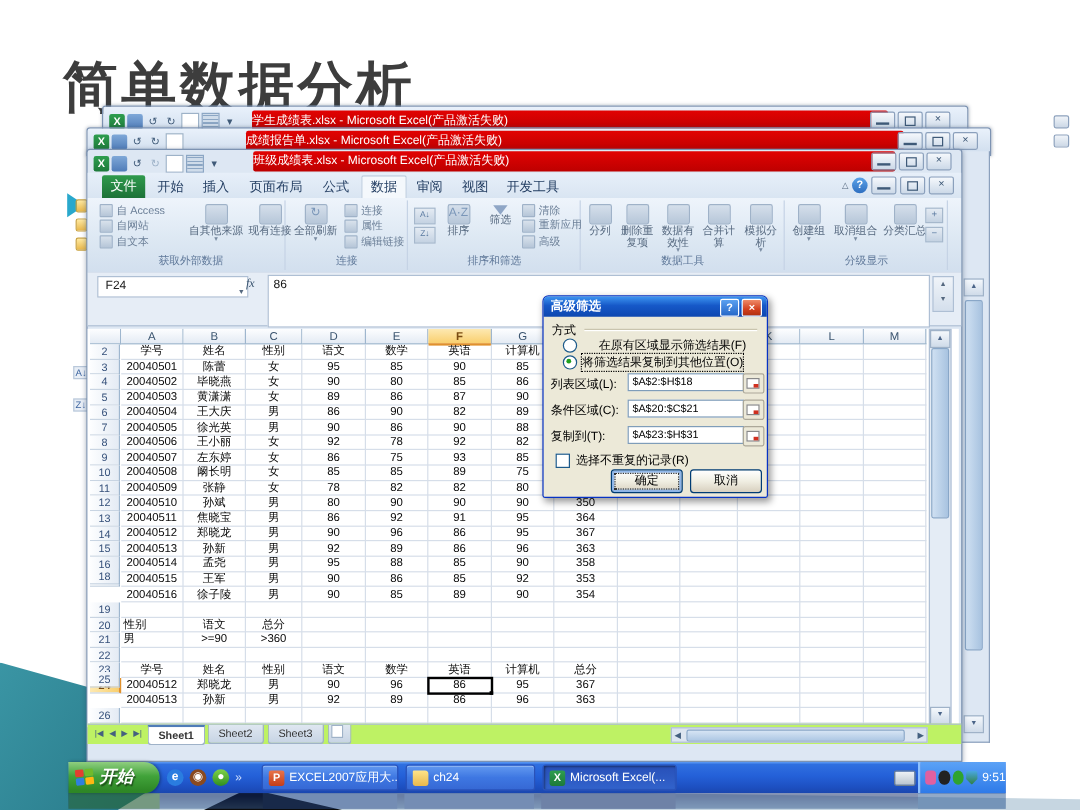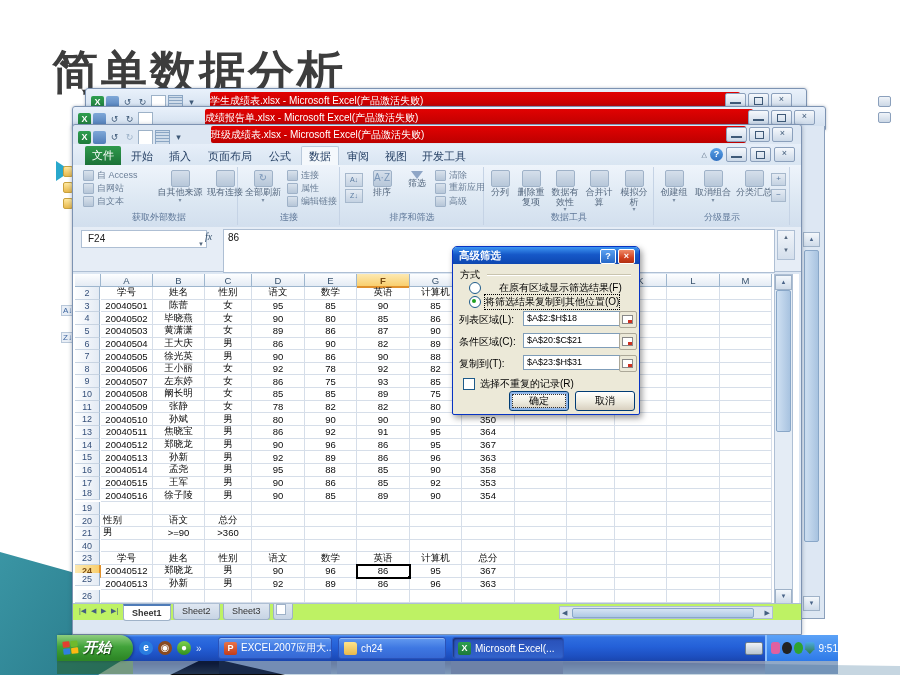--- a/index.html
+++ b/index.html
@@ -519,21 +519,21 @@
         <div class="rhdr" style="left: 2px; top: 202.6px; width: 24px; height: 11.64px; line-height: 12.64px;">17</div>
         <div class="hline" style="left: 28px; top: 214.24px; width: 671px;"></div>
         <div class="cell" style="left: 28px; top: 202.6px; width: 51px; height: 11.64px;">20040515</div>
         <div class="cell" style="left: 80px; top: 202.6px; width: 51px; height: 11.64px;">王军</div>
         <div class="cell" style="left: 132px; top: 202.6px; width: 46px; height: 11.64px;">男</div>
         <div class="cell" style="left: 179px; top: 202.6px; width: 52px; height: 11.64px;">90</div>
         <div class="cell" style="left: 232px; top: 202.6px; width: 51px; height: 11.64px;">86</div>
         <div class="cell" style="left: 284px; top: 202.6px; width: 52px; height: 11.64px;">85</div>
         <div class="cell" style="left: 337px; top: 202.6px; width: 51px; height: 11.64px;">92</div>
         <div class="cell" style="left: 389px; top: 202.6px; width: 52px; height: 11.64px;">353</div>
-        <div class="rhdr" style="left: 2px; top: 213px; width: 24px; height: 11.64px; line-height: 12.64px;">18</div>
+        <div class="rhdr" style="left: 2px; top: 200px; width: 24px; height: 11.64px; line-height: 12.64px;">18</div>
         <div class="hline" style="left: 28px; top: 226.88px; width: 671px;"></div>
         <div class="cell" style="left: 28px; top: 215.24px; width: 51px; height: 11.64px;">20040516</div>
         <div class="cell" style="left: 80px; top: 215.24px; width: 51px; height: 11.64px;">徐子陵</div>
         <div class="cell" style="left: 132px; top: 215.24px; width: 46px; height: 11.64px;">男</div>
         <div class="cell" style="left: 179px; top: 215.24px; width: 52px; height: 11.64px;">90</div>
         <div class="cell" style="left: 232px; top: 215.24px; width: 51px; height: 11.64px;">85</div>
         <div class="cell" style="left: 284px; top: 215.24px; width: 52px; height: 11.64px;">89</div>
         <div class="cell" style="left: 337px; top: 215.24px; width: 51px; height: 11.64px;">90</div>
         <div class="cell" style="left: 389px; top: 215.24px; width: 52px; height: 11.64px;">354</div>
         <div class="rhdr" style="left: 2px; top: 227.88px; width: 24px; height: 11.64px; line-height: 12.64px;">19</div>
@@ -541,21 +541,21 @@
         <div class="rhdr" style="left: 2px; top: 240.52px; width: 24px; height: 11.64px; line-height: 12.64px;">20</div>
         <div class="hline" style="left: 28px; top: 252.16px; width: 671px;"></div>
         <div class="cell left" style="left: 28px; top: 240.52px; width: 51px; height: 11.64px;">性别</div>
         <div class="cell" style="left: 80px; top: 240.52px; width: 51px; height: 11.64px;">语文</div>
         <div class="cell" style="left: 132px; top: 240.52px; width: 46px; height: 11.64px;">总分</div>
         <div class="rhdr" style="left: 2px; top: 253.16px; width: 24px; height: 11.64px; line-height: 12.64px;">21</div>
         <div class="hline" style="left: 28px; top: 264.8px; width: 671px;"></div>
         <div class="cell left" style="left: 28px; top: 253.16px; width: 51px; height: 11.64px;">男</div>
         <div class="cell" style="left: 80px; top: 253.16px; width: 51px; height: 11.64px;">&gt;=90</div>
         <div class="cell" style="left: 132px; top: 253.16px; width: 46px; height: 11.64px;">&gt;360</div>
-        <div class="rhdr" style="left: 2px; top: 265.8px; width: 24px; height: 11.64px; line-height: 12.64px;">40</div>
+        <div class="rhdr" style="left: 2px; top: 265.8px; width: 24px; height: 11.64px; line-height: 12.64px;">22</div>
         <div class="hline" style="left: 28px; top: 277.44px; width: 671px;"></div>
         <div class="rhdr" style="left: 2px; top: 278.44px; width: 24px; height: 11.64px; line-height: 12.64px;">23</div>
         <div class="hline" style="left: 28px; top: 290.08px; width: 671px;"></div>
         <div class="cell" style="left: 28px; top: 278.44px; width: 51px; height: 11.64px;">学号</div>
         <div class="cell" style="left: 80px; top: 278.44px; width: 51px; height: 11.64px;">姓名</div>
         <div class="cell" style="left: 132px; top: 278.44px; width: 46px; height: 11.64px;">性别</div>
         <div class="cell" style="left: 179px; top: 278.44px; width: 52px; height: 11.64px;">语文</div>
         <div class="cell" style="left: 232px; top: 278.44px; width: 51px; height: 11.64px;">数学</div>
         <div class="cell" style="left: 284px; top: 278.44px; width: 52px; height: 11.64px;">英语</div>
         <div class="cell" style="left: 337px; top: 278.44px; width: 51px; height: 11.64px;">计算机</div>
@@ -563,21 +563,21 @@
         <div class="rhdr sel" style="left: 2px; top: 291.08px; width: 24px; height: 11.64px; line-height: 12.64px;">24</div>
         <div class="hline" style="left: 28px; top: 302.72px; width: 671px;"></div>
         <div class="cell" style="left: 28px; top: 291.08px; width: 51px; height: 11.64px;">20040512</div>
         <div class="cell" style="left: 80px; top: 291.08px; width: 51px; height: 11.64px;">郑晓龙</div>
         <div class="cell" style="left: 132px; top: 291.08px; width: 46px; height: 11.64px;">男</div>
         <div class="cell" style="left: 179px; top: 291.08px; width: 52px; height: 11.64px;">90</div>
         <div class="cell" style="left: 232px; top: 291.08px; width: 51px; height: 11.64px;">96</div>
         <div class="cell" style="left: 284px; top: 291.08px; width: 52px; height: 11.64px;">86</div>
         <div class="cell" style="left: 337px; top: 291.08px; width: 51px; height: 11.64px;">95</div>
         <div class="cell" style="left: 389px; top: 291.08px; width: 52px; height: 11.64px;">367</div>
-        <div class="rhdr" style="left: 2px; top: 299px; width: 24px; height: 11.64px; line-height: 12.64px;">25</div>
+        <div class="rhdr" style="left: 2px; top: 286px; width: 24px; height: 11.64px; line-height: 12.64px;">25</div>
         <div class="hline" style="left: 28px; top: 315.36px; width: 671px;"></div>
         <div class="cell" style="left: 28px; top: 303.72px; width: 51px; height: 11.64px;">20040513</div>
         <div class="cell" style="left: 80px; top: 303.72px; width: 51px; height: 11.64px;">孙新</div>
         <div class="cell" style="left: 132px; top: 303.72px; width: 46px; height: 11.64px;">男</div>
         <div class="cell" style="left: 179px; top: 303.72px; width: 52px; height: 11.64px;">92</div>
         <div class="cell" style="left: 232px; top: 303.72px; width: 51px; height: 11.64px;">89</div>
         <div class="cell" style="left: 284px; top: 303.72px; width: 52px; height: 11.64px;">86</div>
         <div class="cell" style="left: 337px; top: 303.72px; width: 51px; height: 11.64px;">96</div>
         <div class="cell" style="left: 389px; top: 303.72px; width: 52px; height: 11.64px;">363</div>
         <div class="rhdr" style="left: 2px; top: 316.36px; width: 24px; height: 11.64px; line-height: 12.64px;">26</div>

